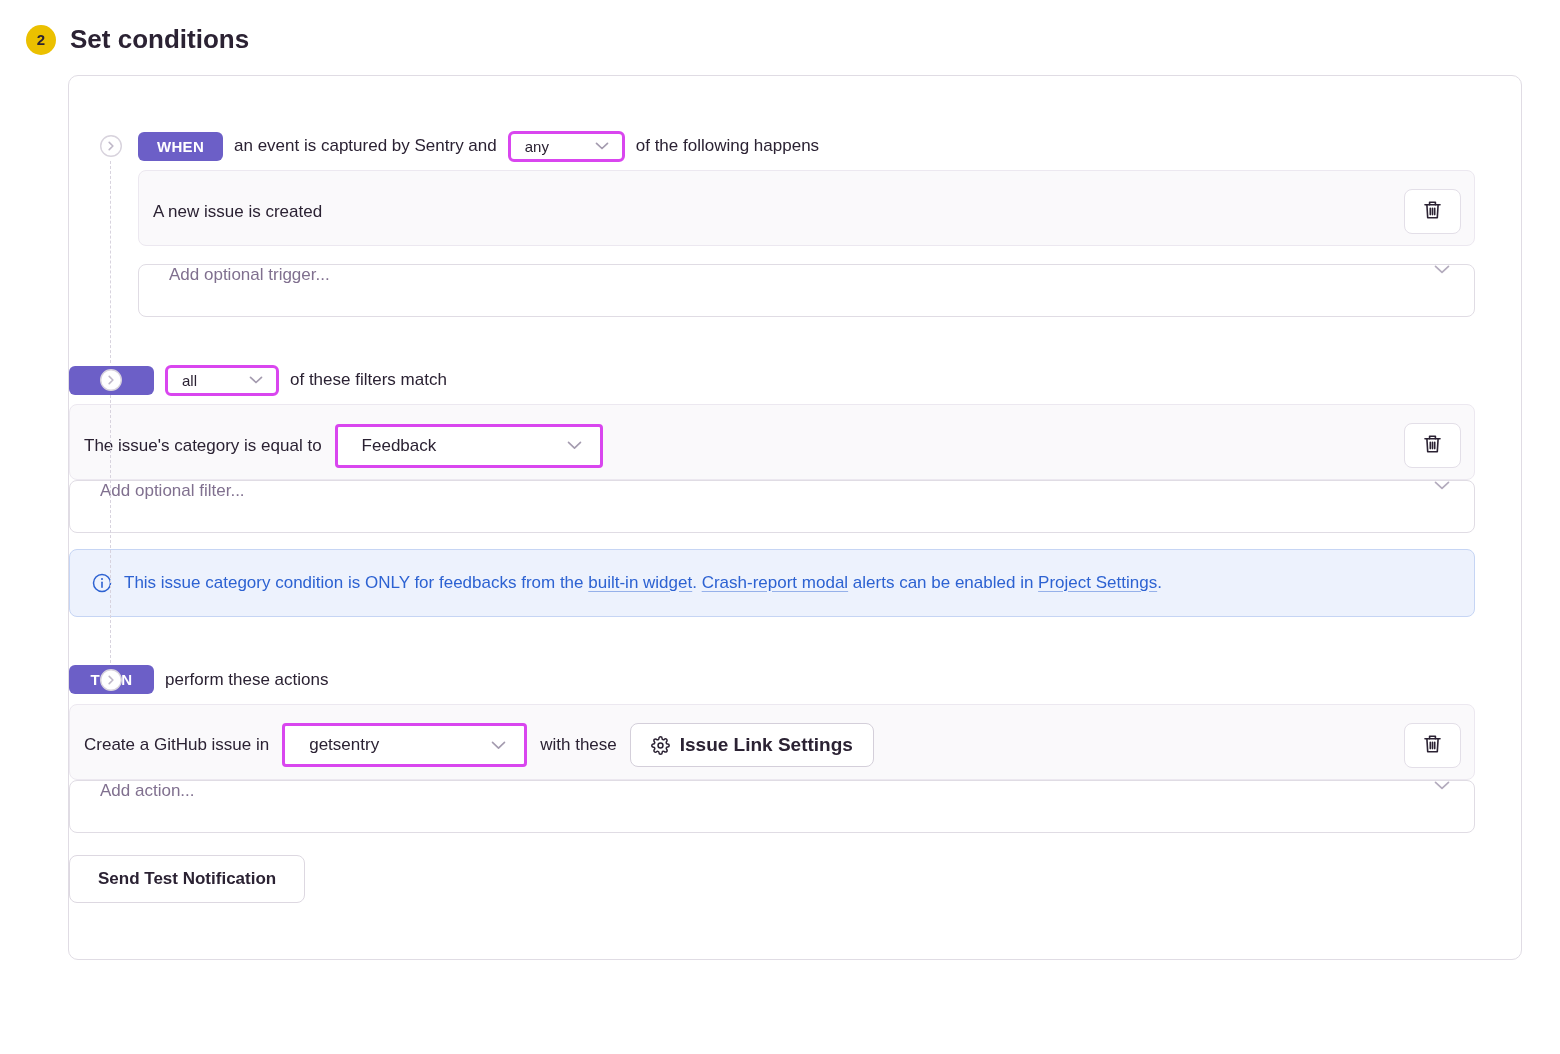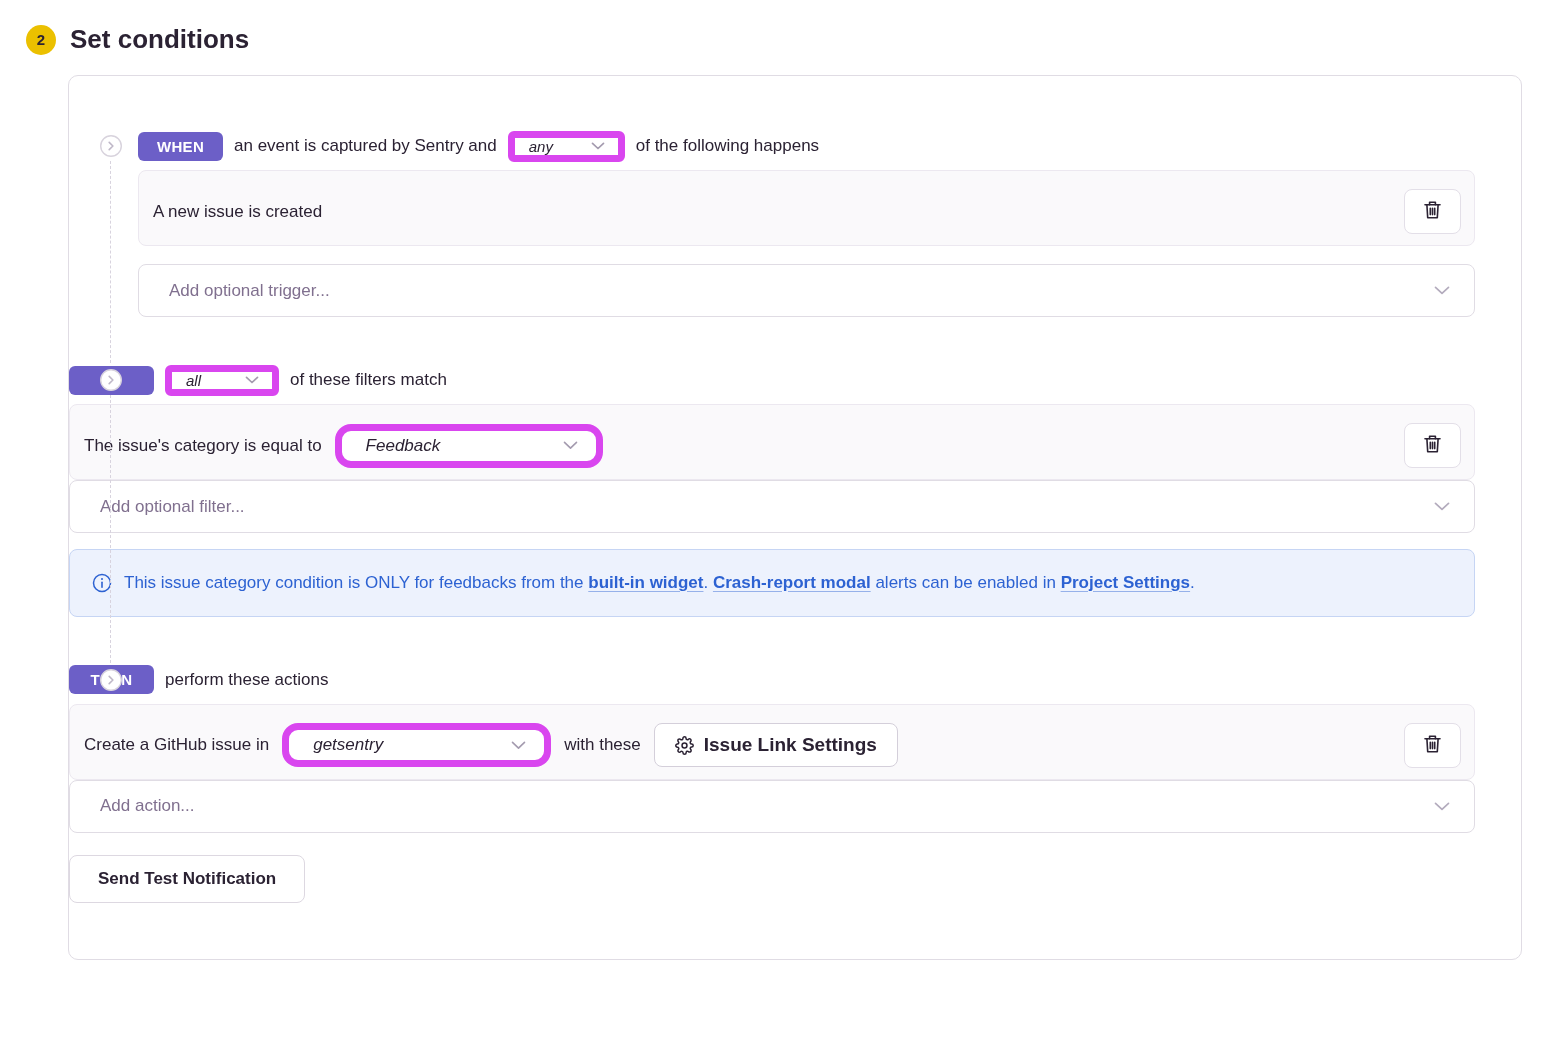--- a/index.html
+++ b/index.html
@@ -60,29 +60,29 @@
     display: inline-flex; align-items: center; justify-content: center;
     min-width: 85px; height: 29px; padding: 0 14px;
     background: #6C5FC7; color: #ffffff;
     border-radius: 6px;
     font-size: 15px; font-weight: bold; letter-spacing: .3px;
   }
 
   
   .select {
     display: inline-flex; align-items: center; justify-content: space-between;
-    background: #fff; border: 7px solid #d946ef; border-radius: 6px;
-    cursor: pointer; color: #2B2233; font-style: italic;
+    background: #fff; border: 3px solid #d946ef; border-radius: 6px;
+    cursor: pointer; color: #2B2233;
   }
   .select-sm { height: 31px; font-size: 15px; padding: 0 13px 0 14px; }
   .select-sm.w-any { width: 117px; }
   .select-sm.w-all { width: 114px; }
-  .select-md { height: 44px; font-size: 17px; border-radius: 16px; padding: 0 18px 0 24px; }
+  .select-md { height: 44px; font-size: 17px; border-radius: 4px; padding: 0 18px 0 24px; }
   .select-md.w-feedback { width: 268px; }
-  .select-md.w-repo { width: 269px; }
+  .select-md.w-repo { width: 245px; }
   .select .chev { line-height: 0; margin-left: 12px; }
 
   
   .rule-row {
     display: flex; align-items: center; gap: 13px;
     min-height: 67px;
     background: #FAF9FB;
     border: 1px solid #ECE8F0;
     border-radius: 8px;
     padding: 18px 13px 11px 14px;
@@ -95,21 +95,21 @@
     background: #fff; border: 1px solid #E3DFE8; border-radius: 8px;
     display: flex; align-items: center; justify-content: center;
     cursor: pointer; padding: 0;
   }
 
   .mb18 { margin-bottom: 18px; }
   .mb16 { }
 
   
   .add-row {
-    display: flex; align-items: center; justify-content: space-between;
+    display: flex; justify-content: space-between;
     min-height: 53px;
     background: #fff;
     border: 1px solid #E0DCE4;
     border-radius: 8px;
     padding: 0 24px 0 30px;
     color: #80708F;
     cursor: pointer;
   }
   .add-row .chev { line-height: 0; }
 
@@ -123,21 +123,20 @@
     color: #2D62D2;
     font-size: 17px; line-height: 1.62;
     margin-top: 16px;
   }
   .info-alert .alert-icon { flex: none; line-height: 0; padding-top: 4px; }
   .info-alert a, .alert-link {
     color: #2D62D2; cursor: pointer;
     text-decoration: underline;
     text-decoration-color: rgba(45, 98, 210, 0.45);
     text-underline-offset: 3px;
-    font-weight: bold;
   }
 
   
   .settings-button {
     display: inline-flex; align-items: center; gap: 10px;
     height: 44px; padding: 0 20px;
     background: #fff; border: 1px solid #D4CFDA; border-radius: 8px;
     font-family: "Liberation Sans", sans-serif;
     font-size: 19px; font-weight: bold; color: #2B2233;
     cursor: pointer;

